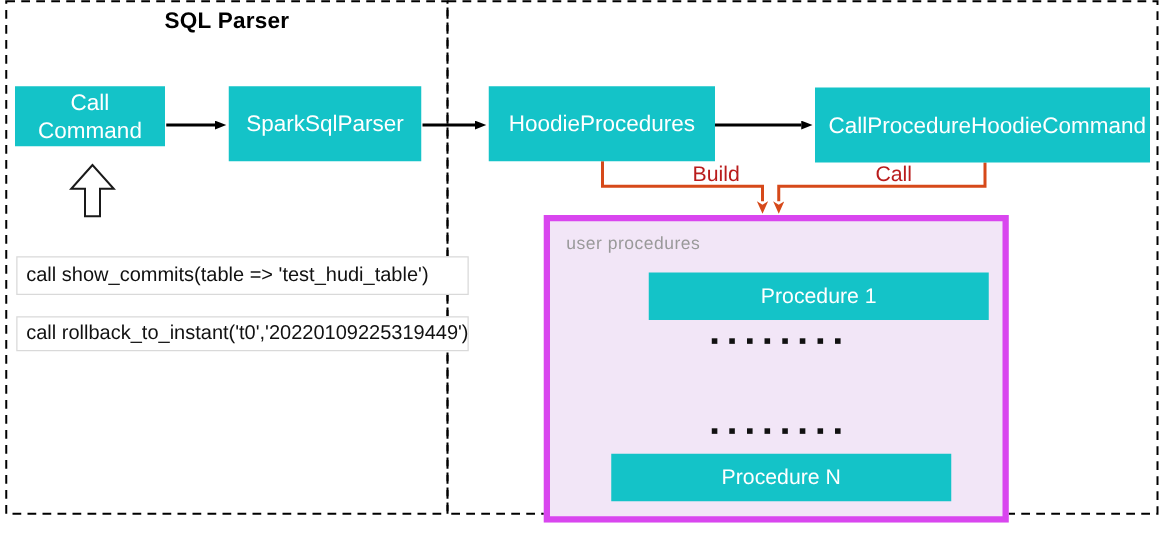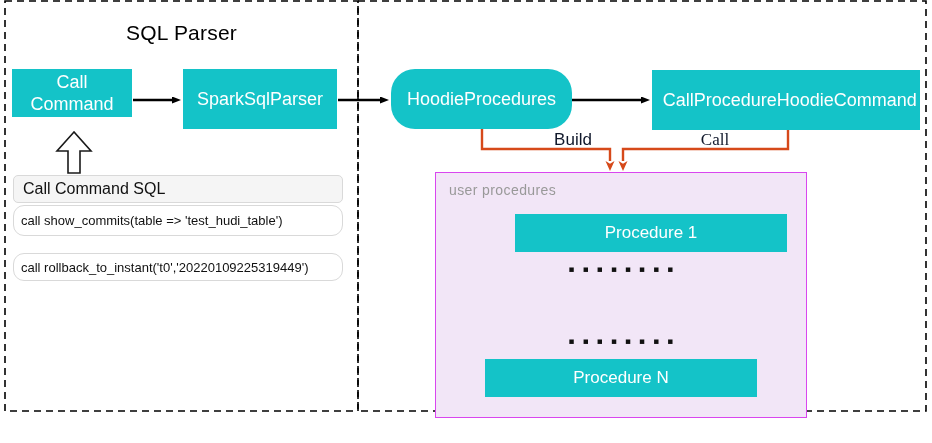--- a/index.html
+++ b/index.html
@@ -10,49 +10,49 @@
   svg.overlay{position:absolute;left:0;top:0;width:932px;height:443px;z-index:1;}
   .dash-rect{fill:none;stroke:var(--dash-border,#000);stroke-width:1.6;stroke-dasharray:7 5;}
   .black-line{stroke:var(--arrow-black,#000);stroke-width:2.4;fill:none;}
   .orange-line{stroke:var(--connector-orange,#d6491a);stroke-width:2.4;fill:none;}
   .black-head{fill:var(--arrow-black,#000);}
   .orange-head{fill:var(--connector-orange,#d6491a);}
   .hollow-arrow{fill:#ffffff;stroke:#1a1a1a;stroke-width:1.6;stroke-linejoin:miter;}
 
   .abs{position:absolute;z-index:2;}
   .section-title{
-    top:21px;text-align:center;font-size:21px;letter-spacing:.2px;color:#000;
+    top:6px;text-align:center;font-size:18px;letter-spacing:.2px;color:#000;font-weight:bold;
   }
   .node{
     background:var(--node-fill,#14c3c8);color:var(--node-text,#fff);
     display:flex;align-items:center;justify-content:center;text-align:center;
     font-size:18px;line-height:1.25;
   }
   .node .label{max-width:92%;}
   .node.call-command .label{max-width:90px;}
 
-  .conn-label{font-size:17px;color:#0f172a;text-align:center;z-index:3;}
+  .conn-label{font-size:17px;color:#b91c1c;text-align:center;z-index:3;}
 
   .sql-panel-header{
     left:13px;top:175px;width:330px;height:28px;box-sizing:border-box;
     background:var(--panel-header-bg,#f5f5f5);border:1px solid var(--panel-border,#d9d9d9);
     border-radius:5px;font-size:16px;line-height:26px;padding-left:9px;color:#111;
   }
   .sql-row{
-    left:13px;width:330px;box-sizing:border-box;background:#fff;
-    border:1px solid var(--panel-border,#d9d9d9);border-radius:11px;
-    font-size:13px;color:#111;white-space:nowrap;padding-left:7px;
+    left:13px;width:362px;box-sizing:border-box;background:#fff;
+    border:1px solid var(--panel-border,#d9d9d9);border-radius:0;
+    font-size:16px;color:#111;white-space:nowrap;padding-left:7px;
     display:flex;align-items:center;
   }
   .sql-row.r0{top:205px;height:31px;}
   .sql-row.r1{top:253px;height:28px;}
 
   .user-procedures{
     left:435px;top:172px;width:372px;height:246px;
-    background:var(--user-procedures-bg,#f2e6f7);border:1px solid #d946ef;box-sizing:border-box;
+    background:var(--user-procedures-bg,#f2e6f7);border:5px solid #d946ef;box-sizing:border-box;
   }
   .user-procedures-label{
     position:absolute;left:13px;top:9px;font-size:14px;letter-spacing:.4px;
     color:var(--label-gray,#999);z-index:3;
   }
   .proc-box{
     position:absolute;left:49px;width:272px;height:38px;z-index:3;
     background:var(--node-fill,#14c3c8);color:var(--node-text,#fff);
     display:flex;align-items:center;justify-content:center;font-size:17px;
   }
@@ -93,31 +93,30 @@
   </svg>
 
   <div class="abs section-title" style="left:5px;width:353px;">SQL Parser</div>
 
   <div class="abs node call-command" style="left:12px;top:69px;width:120px;height:48px;">
     <div class="label">Call Command</div>
   </div>
   <div class="abs node" style="left:183px;top:69px;width:154px;height:60px;justify-content:center;">
     <div class="label">SparkSqlParser</div>
   </div>
-  <div class="abs node" style="left:391px;top:69px;width:181px;height:60px;border-radius:24px;">
+  <div class="abs node" style="left:391px;top:69px;width:181px;height:60px;">
     <div class="label">HoodieProcedures</div>
   </div>
   <div class="abs node" style="left:652px;top:70px;width:268px;height:60px;">
     <div class="label">CallProcedureHoodieCommand</div>
   </div>
 
   <div class="abs conn-label" style="left:533px;top:130px;width:80px;">Build</div>
-  <div class="abs conn-label" style="left:675px;top:130px;width:80px;font-family:Liberation Serif, serif;">Call</div>
+  <div class="abs conn-label" style="left:675px;top:130px;width:80px;">Call</div>
 
-  <div class="abs sql-panel-header">Call Command SQL</div>
   <div class="abs sql-row r0">
     <span>call show_commits(table =&gt; 'test_hudi_table')</span>
   </div>
   <div class="abs sql-row r1">
     <span>call rollback_to_instant('t0','20220109225319449')</span>
   </div>
 
   <div class="abs user-procedures">
     <div class="user-procedures-label">user procedures</div>
 

